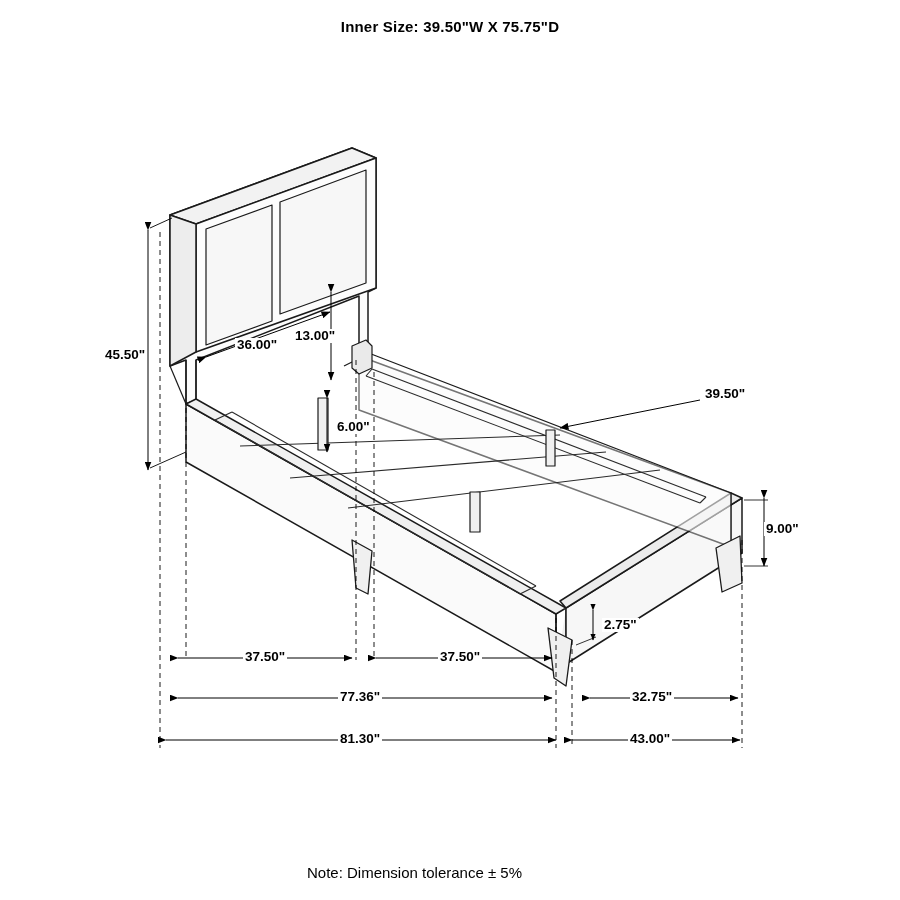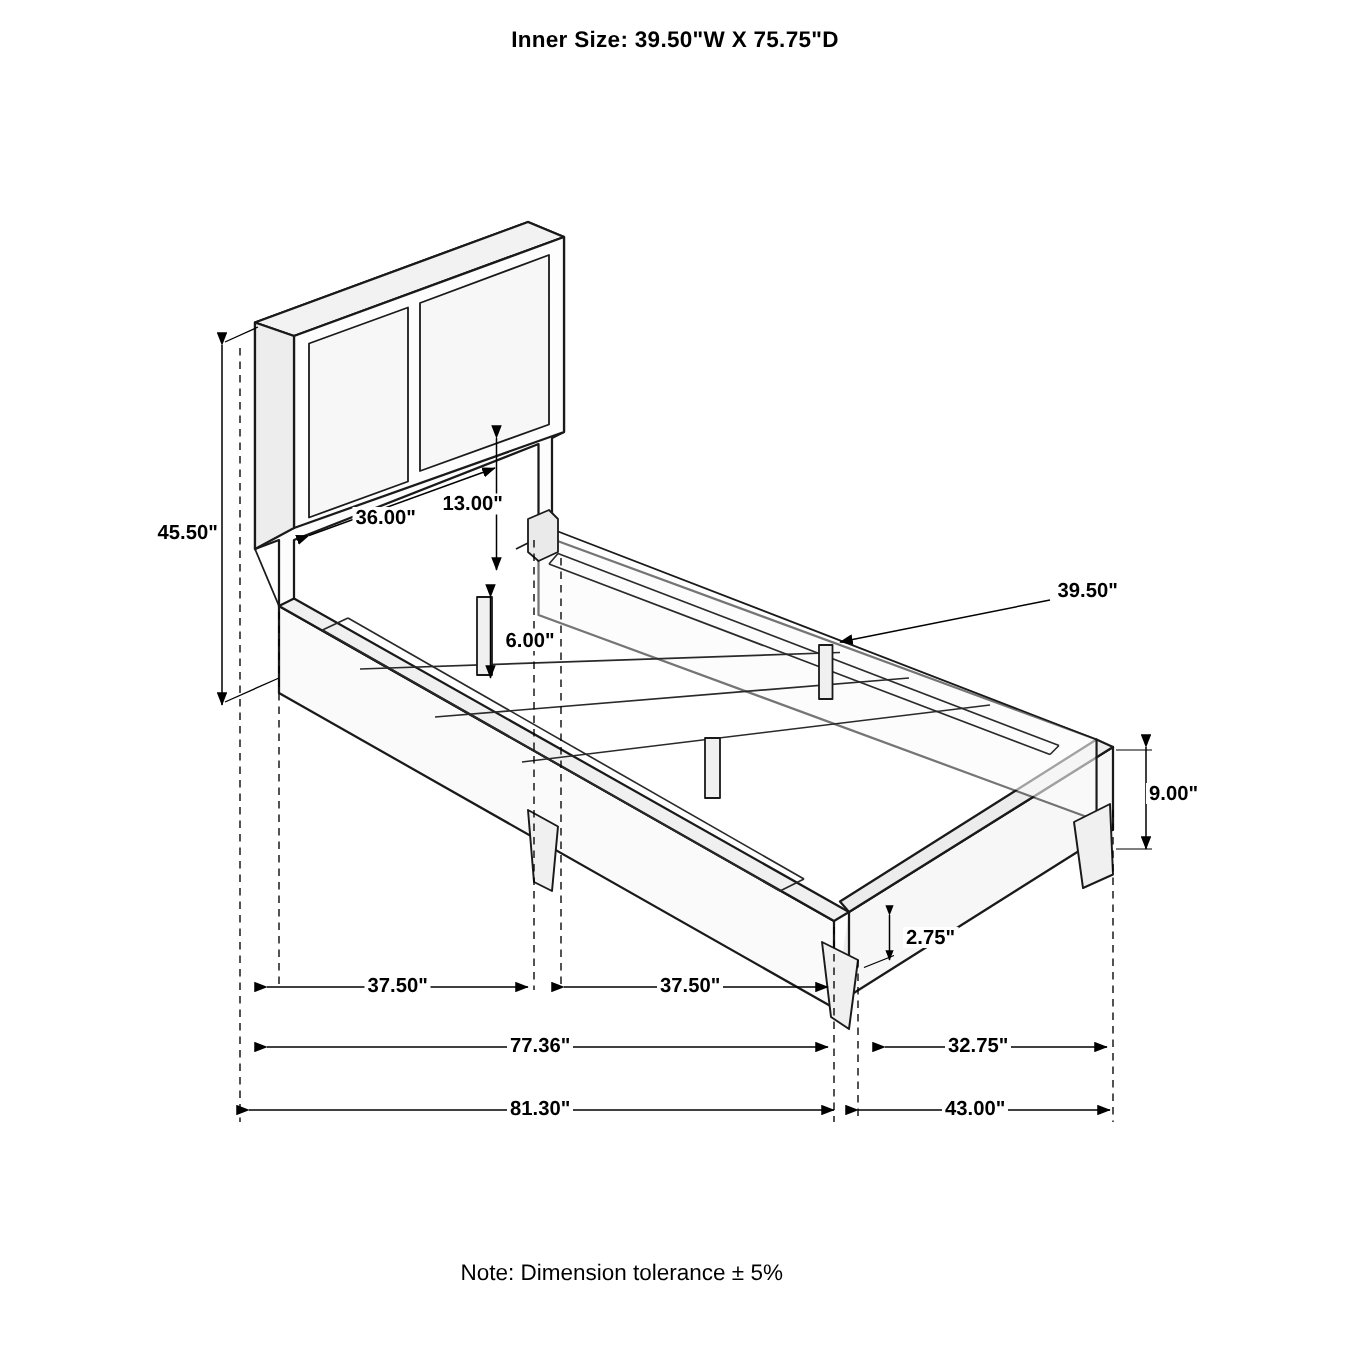--- a/index.html
+++ b/index.html
@@ -25,21 +25,21 @@
     top: 18px;
     left: 0;
     width: 900px;
     text-align: center;
     font-size: 15px;
     font-weight: bold;
     letter-spacing: 0.2px;
   }
   .note {
     position: absolute;
-    top: 840px;
+    top: 864px;
     left: 0;
     width: 829px;
     text-align: center;
     font-size: 15px;
     font-weight: normal;
   }
   svg.draw {
     position: absolute;
     top: 0;
     left: 0;

